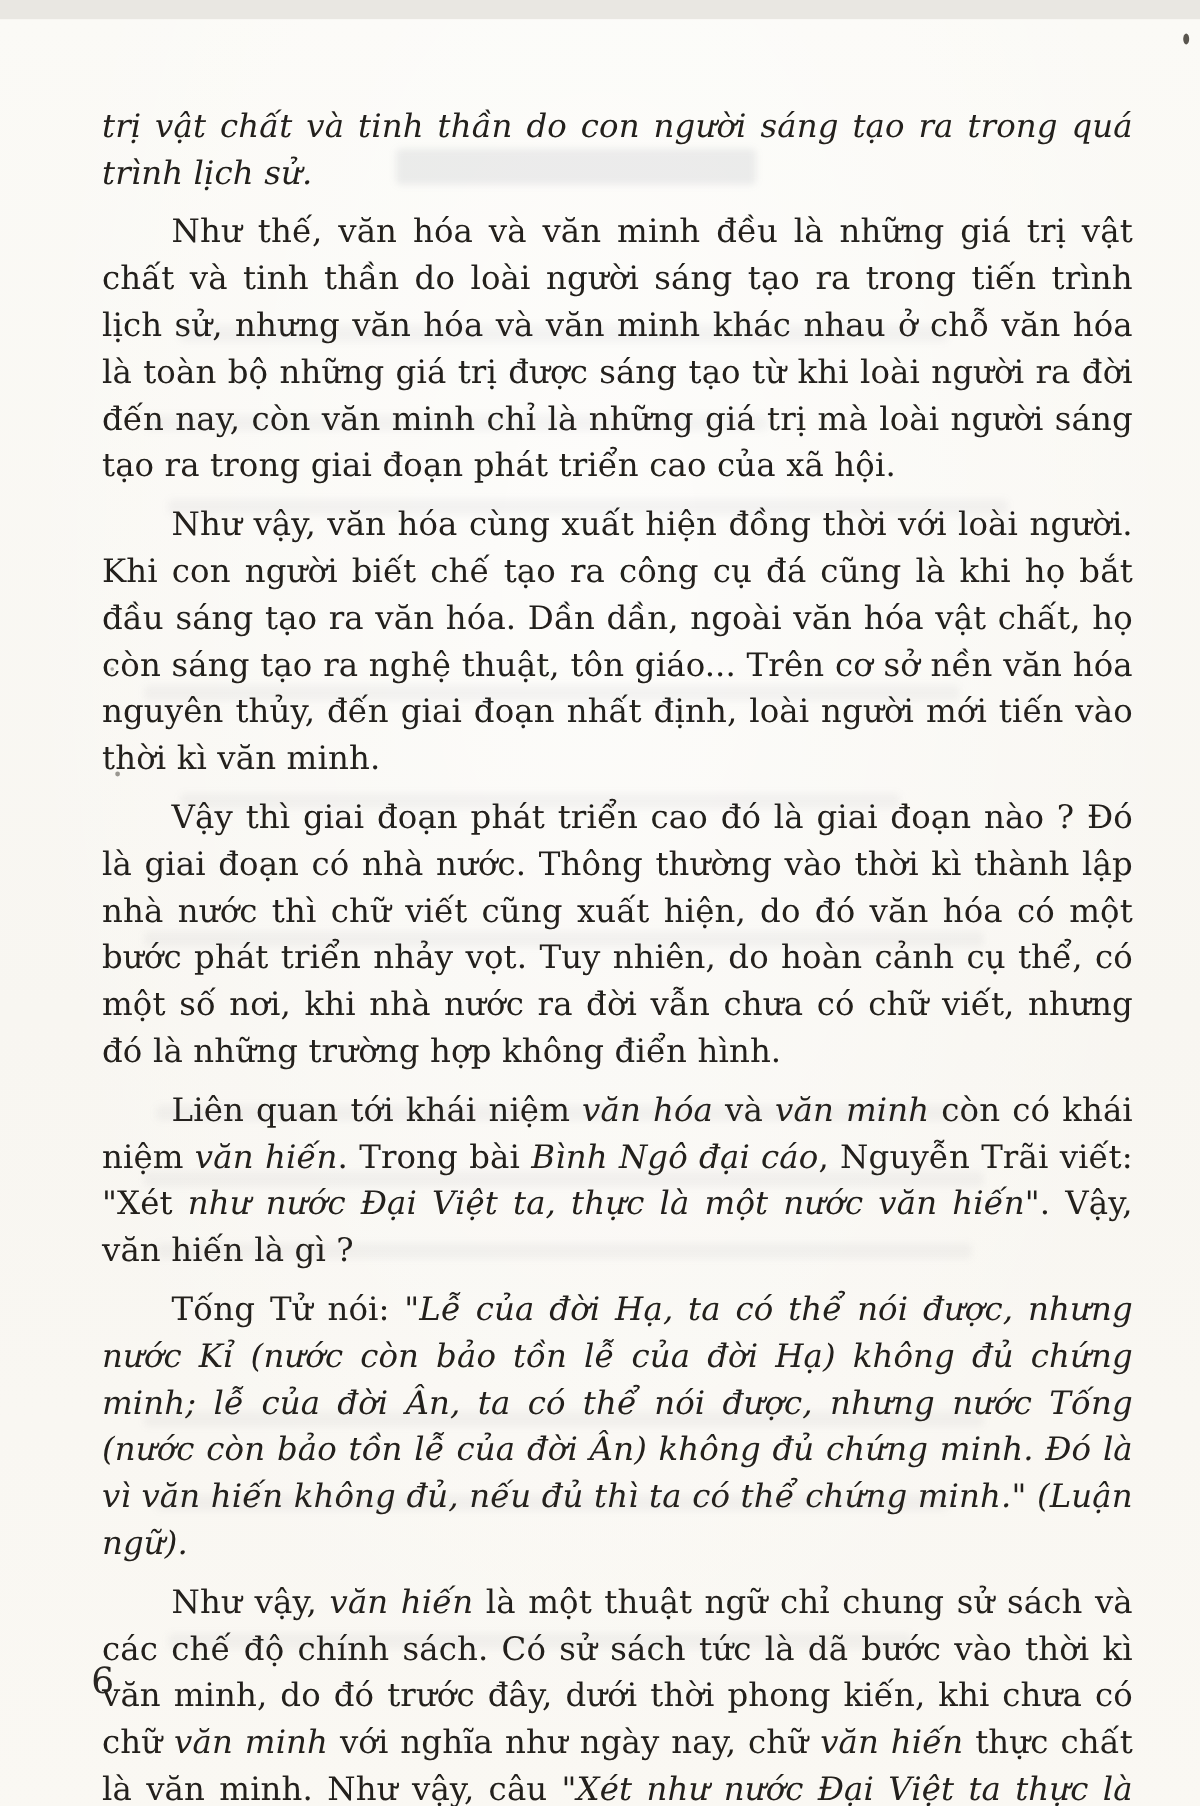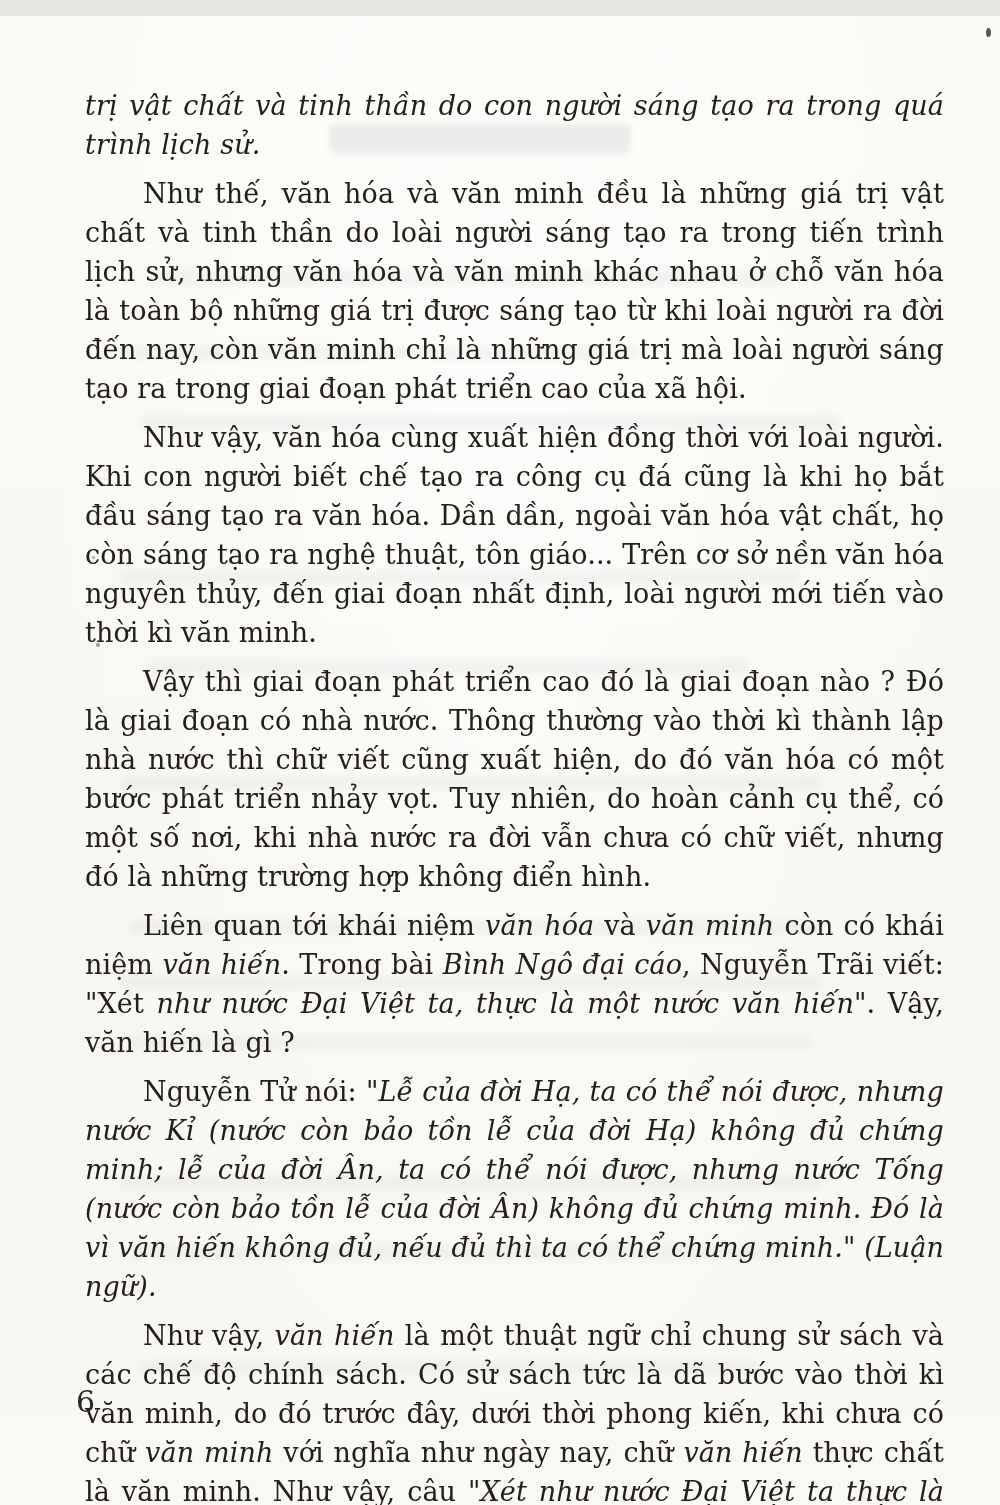--- a/index.html
+++ b/index.html
@@ -99,19 +99,19 @@
   <div class="speck speck-1"></div>
   <div class="speck speck-2"></div>
   <div class="speck speck-3"></div>
 
   <main class="page-text">
       <p class="para no-indent"><span class="it">trị vật chất và tinh thần do con người sáng tạo ra trong quá trình lịch sử.</span></p>
       <p class="para"><span>Như thế, văn hóa và văn minh đều là những giá trị vật chất và tinh thần do loài người sáng tạo ra trong tiến trình lịch sử, nhưng văn hóa và văn minh khác nhau ở chỗ văn hóa là toàn bộ những giá trị được sáng tạo từ khi loài người ra đời đến nay, còn văn minh chỉ là những giá trị mà loài người sáng tạo ra trong giai đoạn phát triển cao của xã hội.</span></p>
       <p class="para"><span>Như vậy, văn hóa cùng xuất hiện đồng thời với loài người. Khi con người biết chế tạo ra công cụ đá cũng là khi họ bắt đầu sáng tạo ra văn hóa. Dần dần, ngoài văn hóa vật chất, họ còn sáng tạo ra nghệ thuật, tôn giáo... Trên cơ sở nền văn hóa nguyên thủy, đến giai đoạn nhất định, loài người mới tiến vào thời kì văn minh.</span></p>
       <p class="para"><span>Vậy thì giai đoạn phát triển cao đó là giai đoạn nào ? Đó là giai đoạn có nhà nước. Thông thường vào thời kì thành lập nhà nước thì chữ viết cũng xuất hiện, do đó văn hóa có một bước phát triển nhảy vọt. Tuy nhiên, do hoàn cảnh cụ thể, có một số nơi, khi nhà nước ra đời vẫn chưa có chữ viết, nhưng đó là những trường hợp không điển hình.</span></p>
       <p class="para"><span>Liên quan tới khái niệm </span><span class="it">văn hóa</span><span> và </span><span class="it">văn minh</span><span> còn có khái niệm </span><span class="it">văn hiến</span><span>. Trong bài </span><span class="it">Bình Ngô đại cáo</span><span>, Nguyễn Trãi viết: "Xét </span><span class="it">như nước Đại Việt ta, thực là một nước văn hiến</span><span>". Vậy, văn hiến là gì ?</span></p>
-      <p class="para"><span>Nguyễn Tử nói: </span><span class="it">"Lễ của đời Hạ, ta có thể nói được, nhưng nước Kỉ (nước còn bảo tồn lễ của đời Hạ) không đủ chứng minh; lễ của đời Ân, ta có thể nói được, nhưng nước Tống (nước còn bảo tồn lễ của đời Ân) không đủ chứng minh. Đó là vì văn hiến không đủ, nếu đủ thì ta có thể chứng minh." (Luận ngữ).</span></p>
+      <p class="para"><span>Tống Tử nói: </span><span class="it">"Lễ của đời Hạ, ta có thể nói được, nhưng nước Kỉ (nước còn bảo tồn lễ của đời Hạ) không đủ chứng minh; lễ của đời Ân, ta có thể nói được, nhưng nước Tống (nước còn bảo tồn lễ của đời Ân) không đủ chứng minh. Đó là vì văn hiến không đủ, nếu đủ thì ta có thể chứng minh." (Luận ngữ).</span></p>
       <p class="para"><span>Như vậy, </span><span class="it">văn hiến</span><span> là một thuật ngữ chỉ chung sử sách và các chế độ chính sách. Có sử sách tức là dã bước vào thời kì văn minh, do đó trước đây, dưới thời phong kiến, khi chưa có chữ </span><span class="it">văn minh</span><span> với nghĩa như ngày nay, chữ </span><span class="it">văn hiến</span><span> thực chất là văn minh. Như vậy, câu </span><span class="it">"Xét như nước Đại Việt ta thực là một nước văn hiến"</span><span> có nghĩa là </span><span class="it">"Xét như nước Đại Việt ta thực là một nước văn minh"</span></p>
     </main>
 
   <div class="page-number">6</div>
 
 </div>
 
 </body></html>

